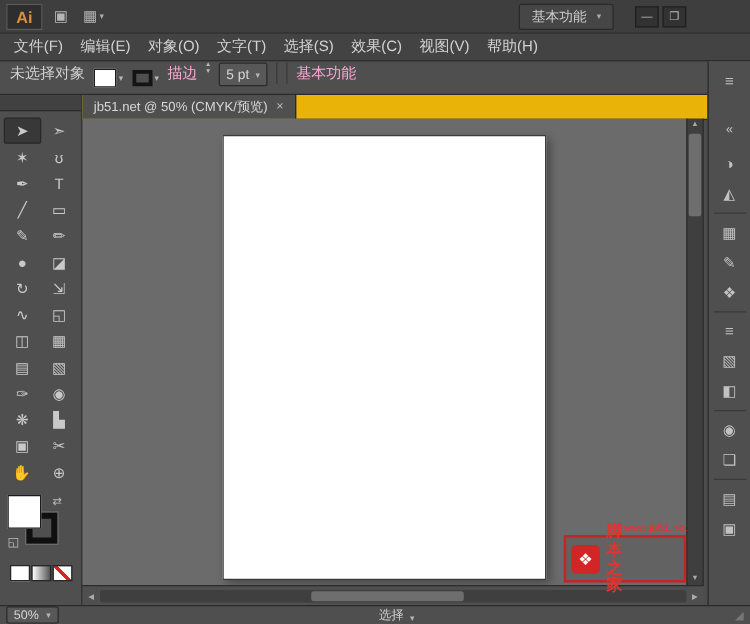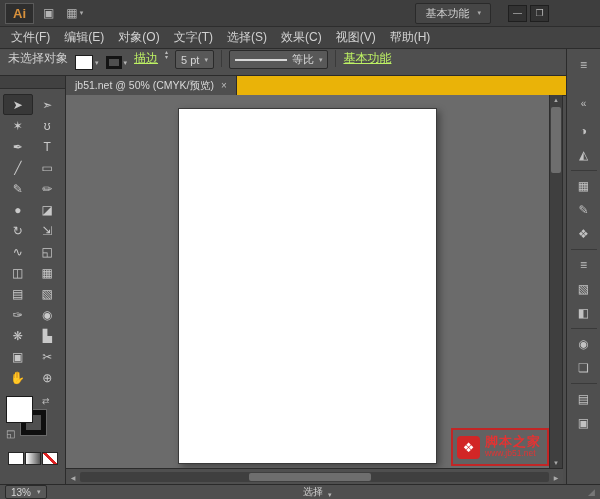--- a/index.html
+++ b/index.html
@@ -28,21 +28,21 @@
   .menu-item{padding:2px 7px;color:#d2d2d2;font-size:12px}
   
   .controlbar{position:absolute;left:0;top:50px;right:0;height:26px;background:#4f4f4f;
     border-bottom:1px solid #2b2b2b;display:flex;gap:7px;
     padding:0 8px;box-sizing:border-box}
   .cb-sep{width:1px;height:17px;background:#3a3a3a}
   .swatch-wrap{display:flex;align-items:center;gap:2px}
   .swatch-fill{width:16px;height:13px;background:#ffffff;border:1px solid #1d1d1d}
   .swatch-stroke{width:10px;height:7px;border:3px solid #141414;background:transparent}
   .mini-caret{font-size:7px;color:#b5b5b5}
-  .link{color:#bef264;text-decoration:underline;font-size:12px}
+  .link{color:#f9a8d4;font-size:12px}
   .combo{background:#585858;border:1px solid #2a2a2a;border-radius:2px;height:17px;
     display:flex;align-items:center;padding:0 5px;gap:5px;font-size:11px;color:#d6d6d6}
   .spin{display:flex;flex-direction:column;font-size:6px;line-height:5px;color:#bbbbbb}
   .line-sample{width:52px;height:2px;background:#d8d8d8}
   
   .toolbar{position:absolute;left:0;top:76px;width:66px;bottom:15px;background:#4f4f4f;
     border-right:1px solid #2b2b2b;box-sizing:border-box}
   .toolbar-header{height:12px;background:#414141;border-bottom:1px solid #2c2c2c}
   .tools-grid{display:grid;grid-template-columns:1fr 1fr;padding:5px 3px 0 3px}
   .tool{height:21px;display:flex;align-items:center;justify-content:center;
@@ -97,21 +97,21 @@
     display:flex;align-items:center;gap:6px;padding:0 5px;color:#d6d6d6;font-size:10px}
   .spacer{flex:1}
   .status-combo{display:flex;align-items:flex-end;gap:5px;color:#d0d0d0}
   .grip{color:#777;font-size:9px}
   
   .watermark{position:absolute;left:451px;top:428px;width:98px;height:38px;
     border:2px solid #c22626;display:flex;align-items:center;gap:5px;padding:2px 4px;
     box-sizing:border-box;background:rgba(50,45,45,0.15);z-index:5}
   .wm-logo{width:23px;height:23px;background:#d22626;color:#ffffff;border-radius:4px;
     display:flex;align-items:center;justify-content:center;font-size:13px;flex:none}
-  .wm-text{display:flex;flex-direction:column;line-height:1.1}
+  .wm-text{display:flex;flex-direction:row;line-height:1.1}
   .wm-title{color:#e23333;font-weight:bold;font-size:13px;letter-spacing:1px}
   .wm-url{color:#e23333;font-size:8.5px}
 </style>
 </head>
 <body>
 
 <div class="titlebar">
   <div class="app-logo">Ai</div>
   <div class="tb-icon">▣</div>
   <div class="tb-icon">
@@ -152,25 +152,20 @@
   <span class="link">描边</span>
   <div class="spin">
     <span>▴</span>
     <span>▾</span>
   </div>
   <div class="combo">
     <span>5 pt</span>
     <span class="mini-caret">▾</span>
   </div>
   <div class="cb-sep"></div>
-  <div class="combo">
-    <div class="line-sample"></div>
-    <span>等比</span>
-    <span class="mini-caret">▾</span>
-  </div>
   <div class="cb-sep"></div>
   <span class="link">基本功能</span>
 </div>
 
 <div class="toolbar">
   <div class="toolbar-header"></div>
   <div class="tools-grid">
     <div class="tool active">➤</div>
     <div class="tool">➣</div>
     <div class="tool">✶</div>
@@ -254,21 +249,21 @@
   <div class="dock-sep"></div>
   <div class="dock-btn">◉</div>
   <div class="dock-btn">❏</div>
   <div class="dock-sep"></div>
   <div class="dock-btn">▤</div>
   <div class="dock-btn">▣</div>
 </div>
 
 <div class="statusbar">
   <div class="zoom-combo">
-    <span>13%</span>
+    <span>50%</span>
     <span class="mini-caret">▾</span>
   </div>
   <div class="spacer"></div>
   <div class="status-combo">
     <span>选择</span>
     <span class="mini-caret">▾</span>
   </div>
   <div class="spacer"></div>
   <span class="grip">◢</span>
 </div>

